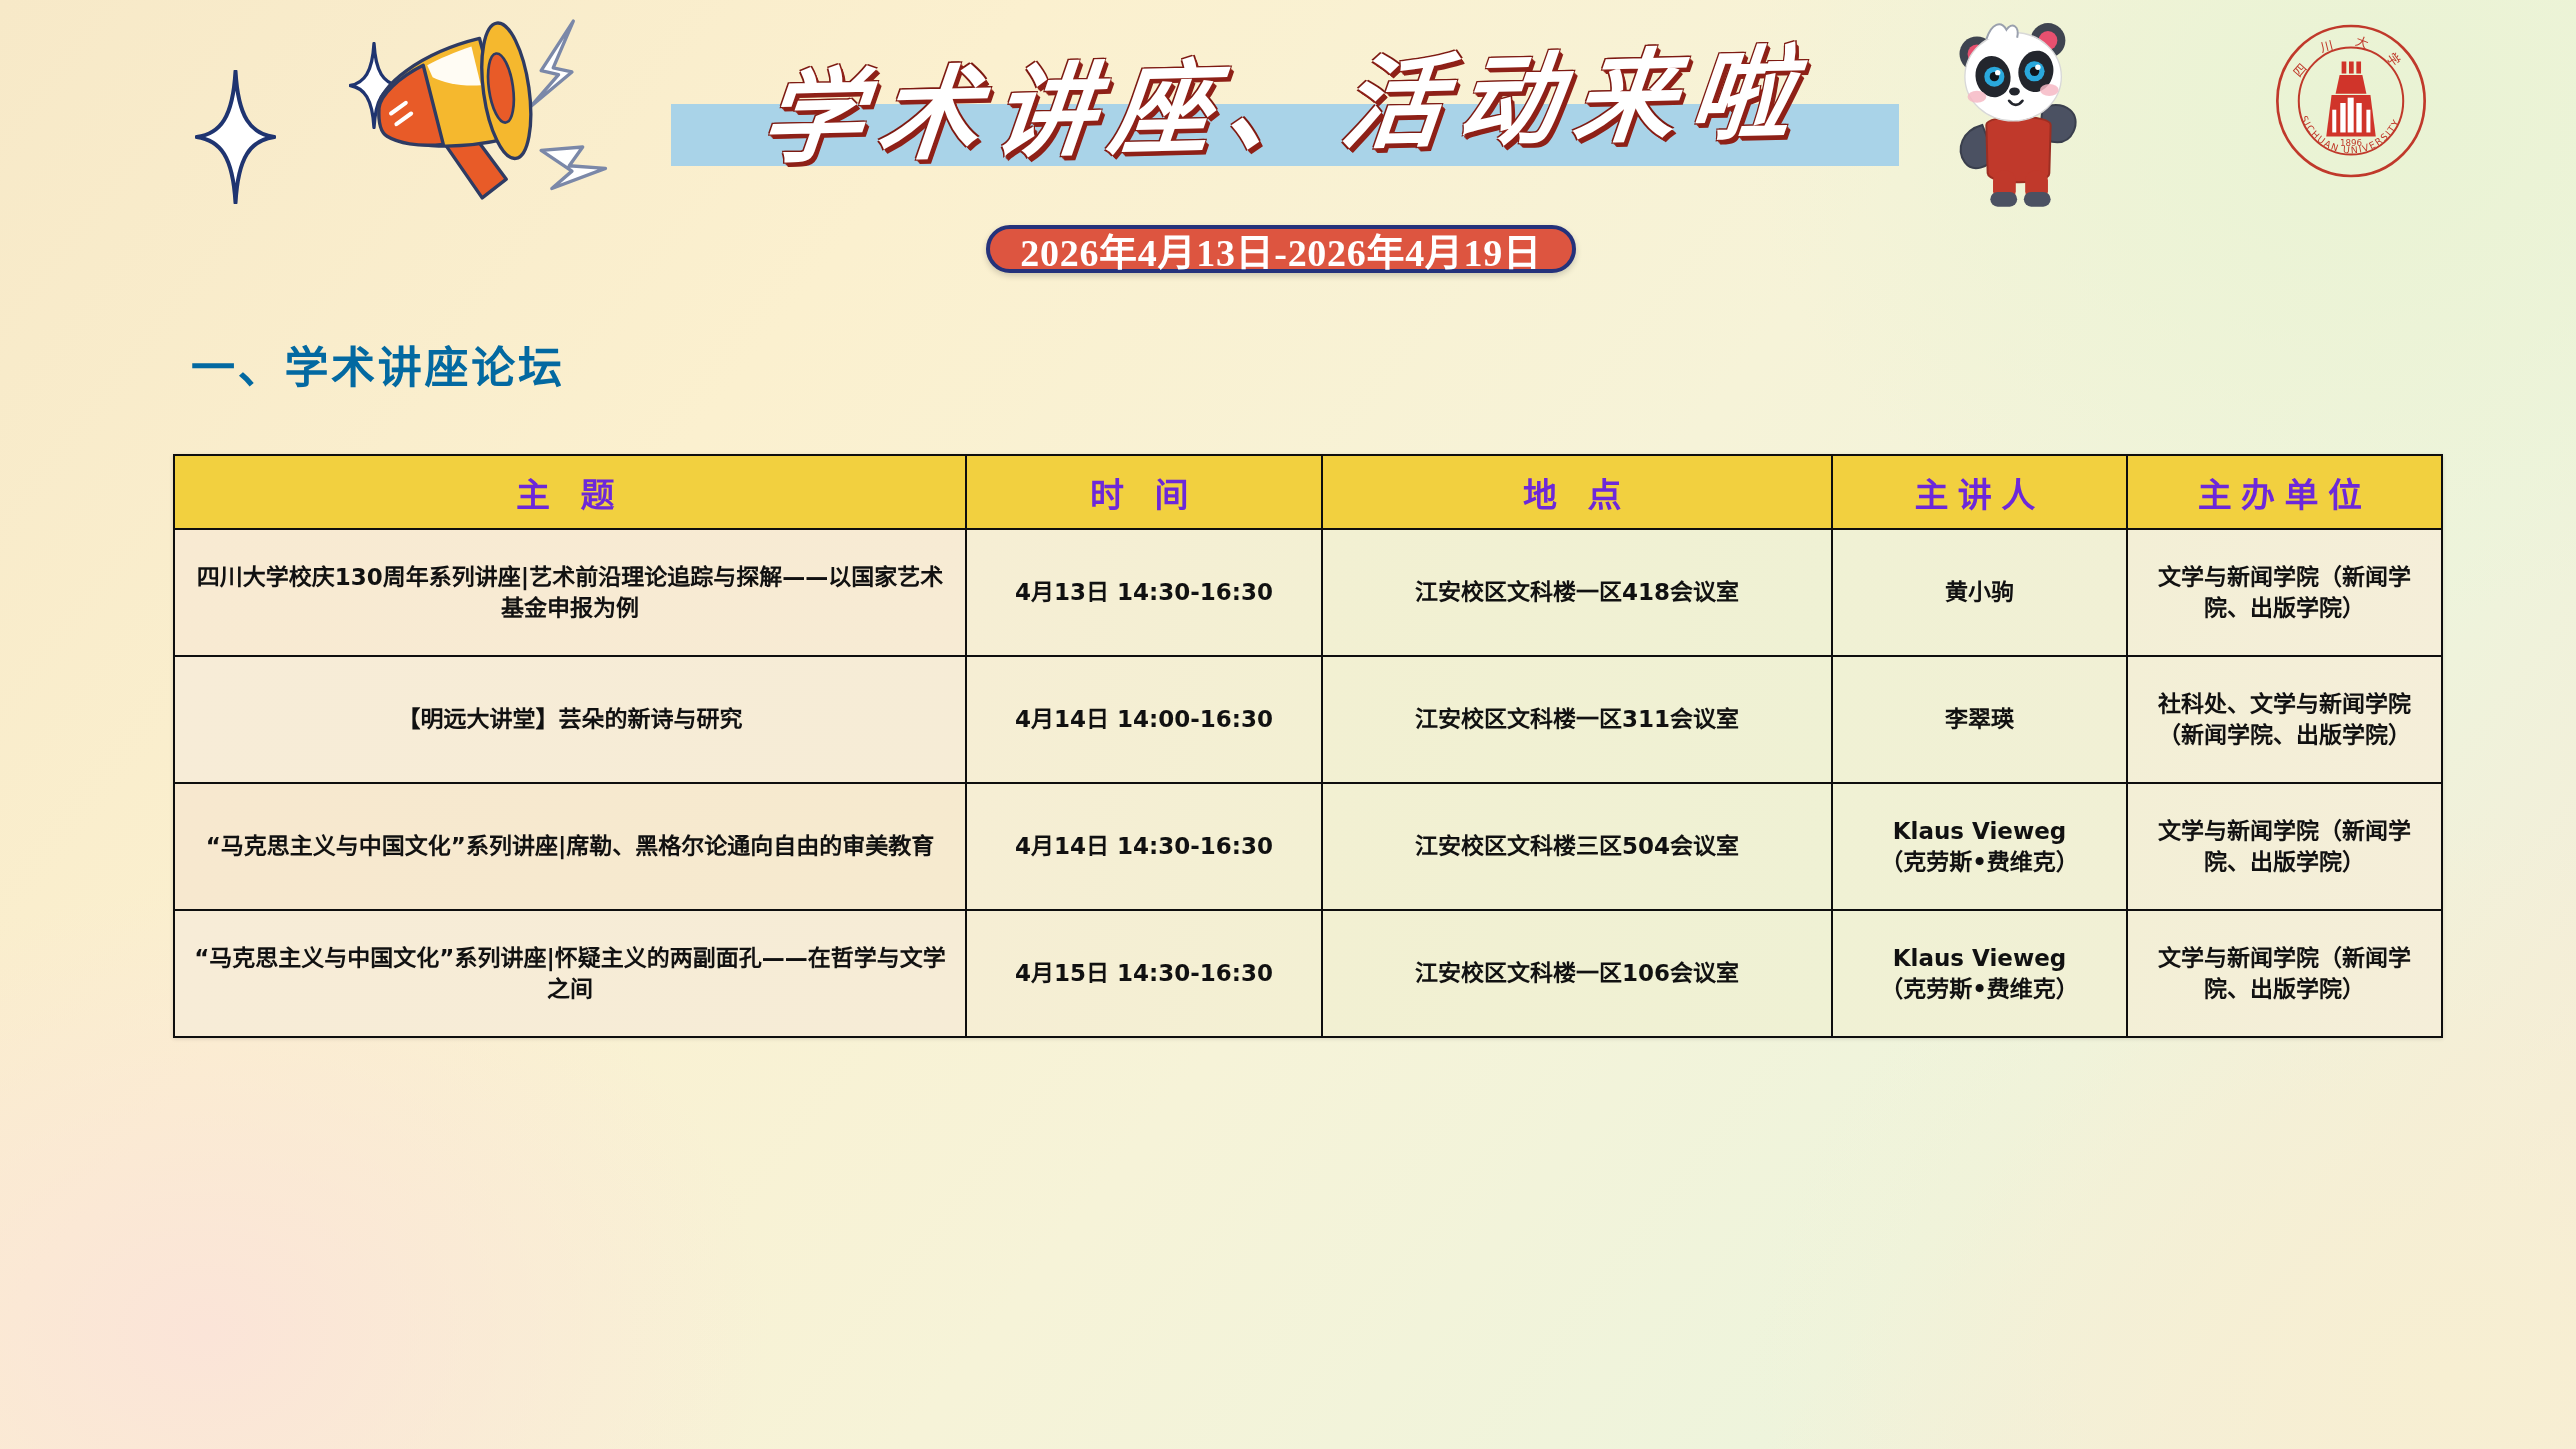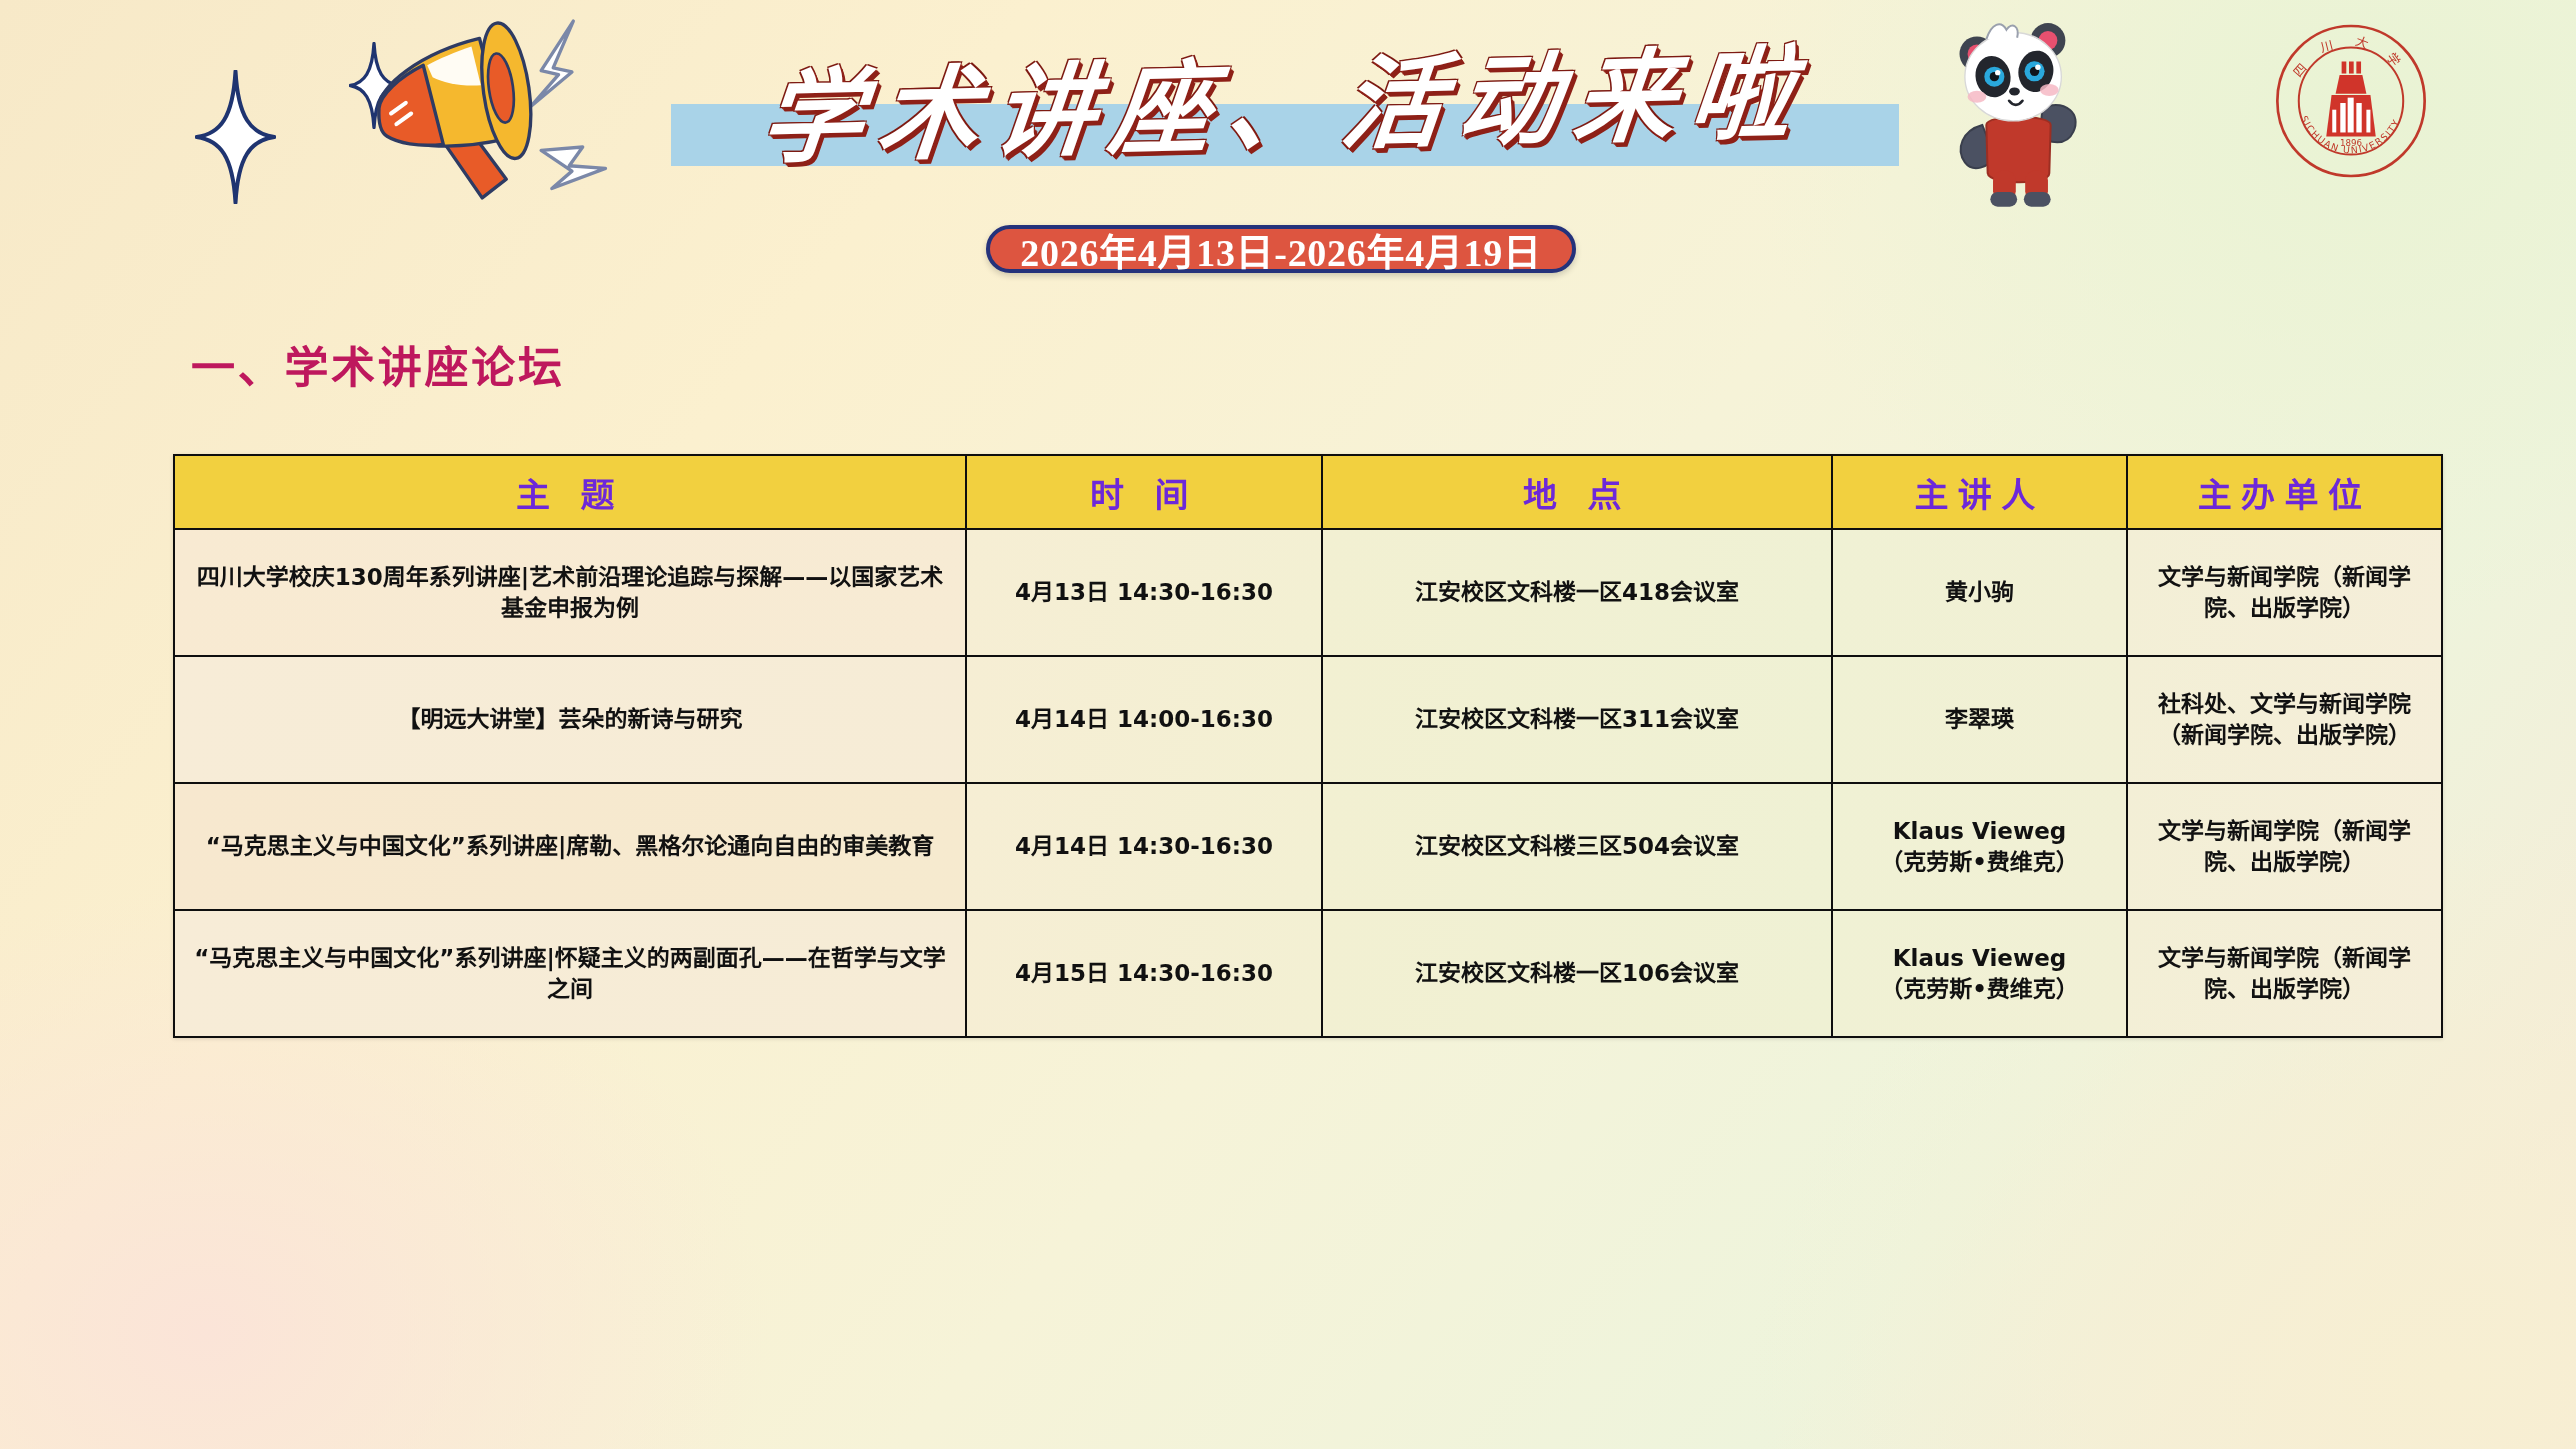--- a/index.html
+++ b/index.html
@@ -62,21 +62,21 @@
 
   #panda { position:absolute; left:1942px; top:6.7px; width:161px; height:201px; }
   #panda svg { display:block; width:100%; height:100%; }
 
   #scu-logo { position:absolute; left:2274px; top:23.5px; width:154px; height:154px; }
   #scu-logo svg { display:block; width:100%; height:100%; }
 
   
   #section-heading {
     position:absolute; left:191px; top:332px;
-    font-size:44px; font-weight:bold; color:#be185d;
+    font-size:44px; font-weight:bold; color:#0369a1;
     letter-spacing:2.7px;
     font-family:Liberation Serif, serif;
   }
 
   
   #schedule-table {
     position:absolute; left:173px; top:454px;
     width:2267px;
     border-collapse:collapse;
     table-layout:fixed;

